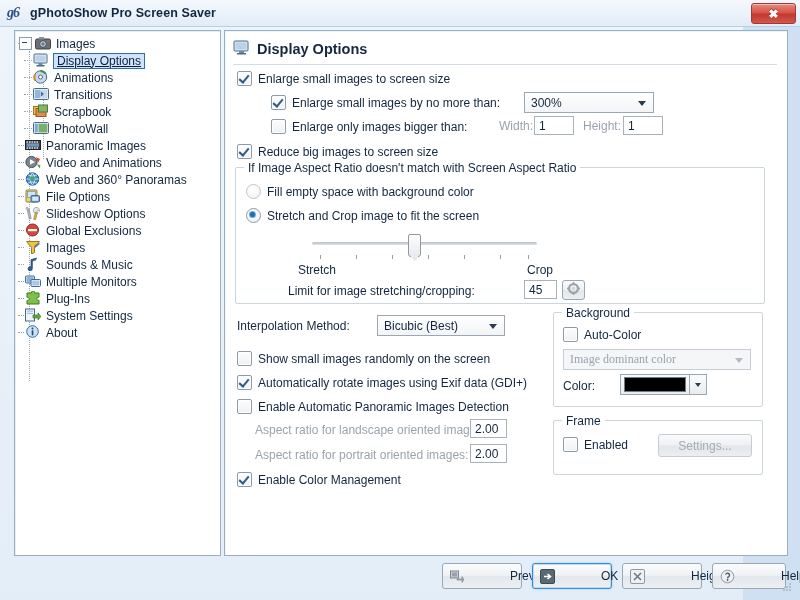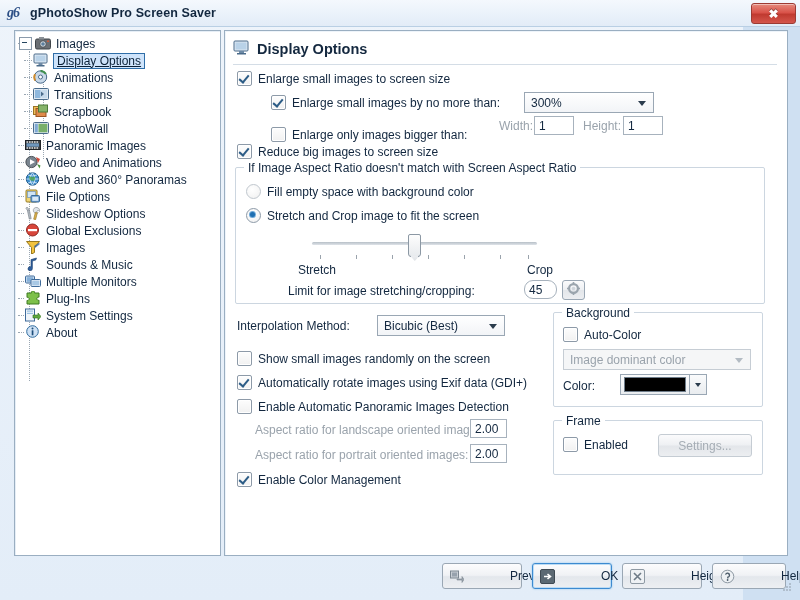--- a/index.html
+++ b/index.html
@@ -480,21 +480,21 @@
 
       <div class="row" style="position:absolute;left:46px;top:64px;">
         <span class="cb checked"></span>
         <span class="lbl">Enlarge small images by no more than:</span>
       </div>
       <div class="combo" style="position:absolute;left:299px;top:61px;width:130px;">
         <span>300%</span>
         <span class="arrow"></span>
       </div>
 
-      <div class="row" style="position:absolute;left:46px;top:88px;margin-top:8px;">
+      <div class="row" style="position:absolute;left:46px;top:88px;">
         <span class="cb"></span>
         <span class="lbl">Enlarge only images bigger than:</span>
       </div>
       <span class="lbl dim" style="position:absolute;left:274px;top:88px;">Width:</span>
       <div class="textbox" style="position:absolute;left:309px;top:85px;width:40px;">1</div>
       <span class="lbl dim" style="position:absolute;left:358px;top:88px;">Height:</span>
       <div class="textbox" style="position:absolute;left:398px;top:85px;width:40px;">1</div>
 
       <div class="row" style="position:absolute;left:12px;top:113px;">
         <span class="cb checked"></span>
@@ -523,21 +523,21 @@
             <div class="tick" style="left:116px;top:21px;"></div>
             <div class="tick" style="left:152px;top:21px;"></div>
             <div class="tick" style="left:188px;top:21px;"></div>
             <div class="tick" style="left:216px;top:21px;"></div>
           </div>
         </div>
         <span class="lbl" style="position:absolute;left:62px;top:95px;">Stretch</span>
         <span class="lbl" style="position:absolute;left:291px;top:95px;">Crop</span>
 
         <span class="lbl" style="position:absolute;left:52px;top:116px;">Limit for image stretching/cropping:</span>
-        <div class="textbox" style="position:absolute;left:288px;top:112px;width:33px;border-radius:9px;">45</div>
+        <div class="textbox" style="position:absolute;left:288px;top:112px;width:33px;">45</div>
         <div class="btn" style="position:absolute;left:326px;top:112px;width:23px;height:20px;">
           <span>
             <svg width="13" height="13" viewBox="0 0 13 13">
               <circle cx="6.5" cy="6.5" r="4.4" fill="none" stroke="#9aa4ad" stroke-width="2.2"></circle>
               <circle cx="6.5" cy="6.5" r="1.8" fill="#cfd5db"></circle>
               <g fill="#9aa4ad">
                 <rect x="5.7" y="0" width="1.6" height="2.6"></rect>
                 <rect x="5.7" y="10.4" width="1.6" height="2.6"></rect>
                 <rect x="0" y="5.7" width="2.6" height="1.6"></rect>
                 <rect x="10.4" y="5.7" width="2.6" height="1.6"></rect>
@@ -575,21 +575,21 @@
         <span class="cb checked"></span>
         <span class="lbl">Enable Color Management</span>
       </div>
 
       <div class="group" style="left:328px;top:281px;width:210px;height:95px;">
         <div class="gtitle">Background</div>
         <div class="row" style="position:absolute;left:9px;top:14px;">
           <span class="cb"></span>
           <span class="lbl">Auto-Color</span>
         </div>
-        <div class="combo disabled" style="position:absolute;left:9px;top:36px;width:188px;">
+        <div class="combo disabled" style="position:absolute;left:9px;top:36px;width:188px;font-family:Liberation Serif, serif;">
           <span>Image dominant color</span>
           <span class="arrow"></span>
         </div>
         <span class="lbl" style="position:absolute;left:9px;top:66px;">Color:</span>
         <div style="position:absolute;left:66px;top:61px;width:70px;height:21px;border:1px solid #9aa7b4;background:linear-gradient(180deg,#fafbfc,#e9ecef);box-sizing:border-box;display:flex;align-items:center;padding:0 3px;">
           <div id="color-swatch" style="flex: 1 1 0%; height: 13px; border: 1px solid rgb(111, 125, 138); background: rgb(0, 0, 0);"></div>
         </div>
         <div style="position:absolute;left:136px;top:61px;width:17px;height:21px;border:1px solid #9aa7b4;border-left:none;background:linear-gradient(180deg,#fafbfc,#e9ecef);box-sizing:border-box;display:flex;align-items:center;justify-content:center;">
           <span class="arrow" style="position:static;margin:0;border-left:3.5px solid transparent;border-right:3.5px solid transparent;border-top:4px solid #2b3c4d;width:0;height:0;"></span>
         </div>

